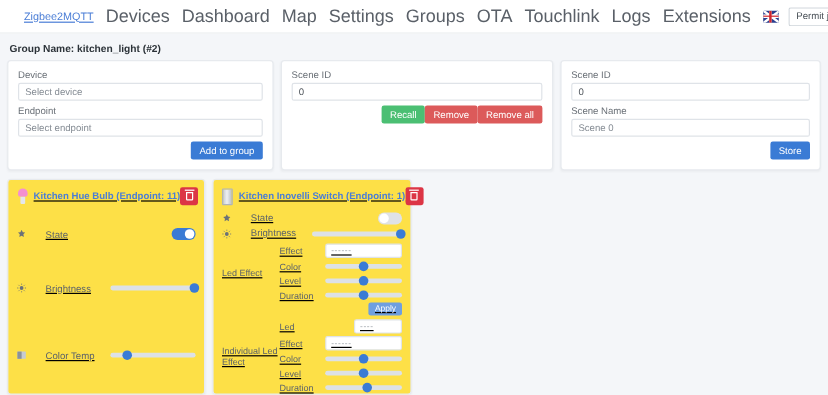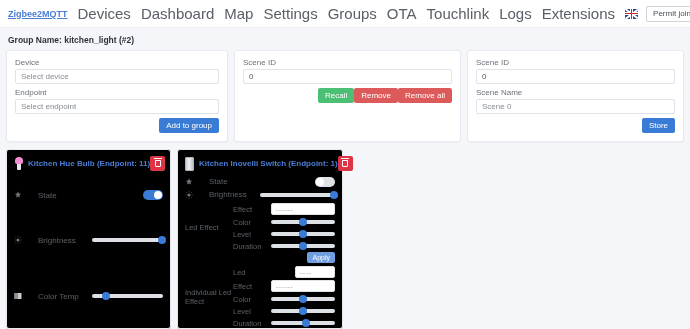--- a/index.html
+++ b/index.html
@@ -15,23 +15,24 @@
     background: #ffffff;
     display: flex;
     align-items: center;
     padding: 0 8px;
     border-bottom: 1px solid #eceef1;
   }
   .brand {
     font-size: 9px;
     color: #4a7dd6;
     text-decoration: underline;
-    font-weight: 700;
+    font-weight: 400;
     margin-right: 10px;
     white-space: nowrap;
+    margin-left: 12px;
   }
   .nav-link {
     font-size: 15px;
     color: #5a6068;
     margin-right: 10px;
     white-space: nowrap;
     cursor: pointer;
   }
   .nav-spacer { flex: 1; }
   .flag-icon {
@@ -122,25 +123,26 @@
     white-space: nowrap;
   }
   .btn-primary { background: #3a7bd5; }
   .btn-green { background: #4bbf73; }
   .btn-red { background: #dc5a5a; }
   .right-row { display: flex; justify-content: flex-end; gap: 0; margin-top: 4px; }
 
   
   .row-devices { display: flex; gap: 6px; margin-top: 7px; }
   .dev-card {
-    background: #000000;
+    background: #fde047;
     border: 1px solid #e7eaee;
     border-radius: 3px;
     box-shadow: 0 1px 2px rgba(0,0,0,0.04);
     padding: 6px 7px;
+    text-decoration: underline;
   }
   .dev-left { width: 165px; height: 180px; }
   .dev-right { width: 166px; height: 180px; }
   .dev-head { display: flex; align-items: center; margin-bottom: 4px; }
   .dev-name {
     font-size: 8px; color: #4a7dd6; font-weight: 600;
     margin-left: 5px; white-space: nowrap; flex: 1;
   }
   .trash-btn {
     width: 15px; height: 15px;

